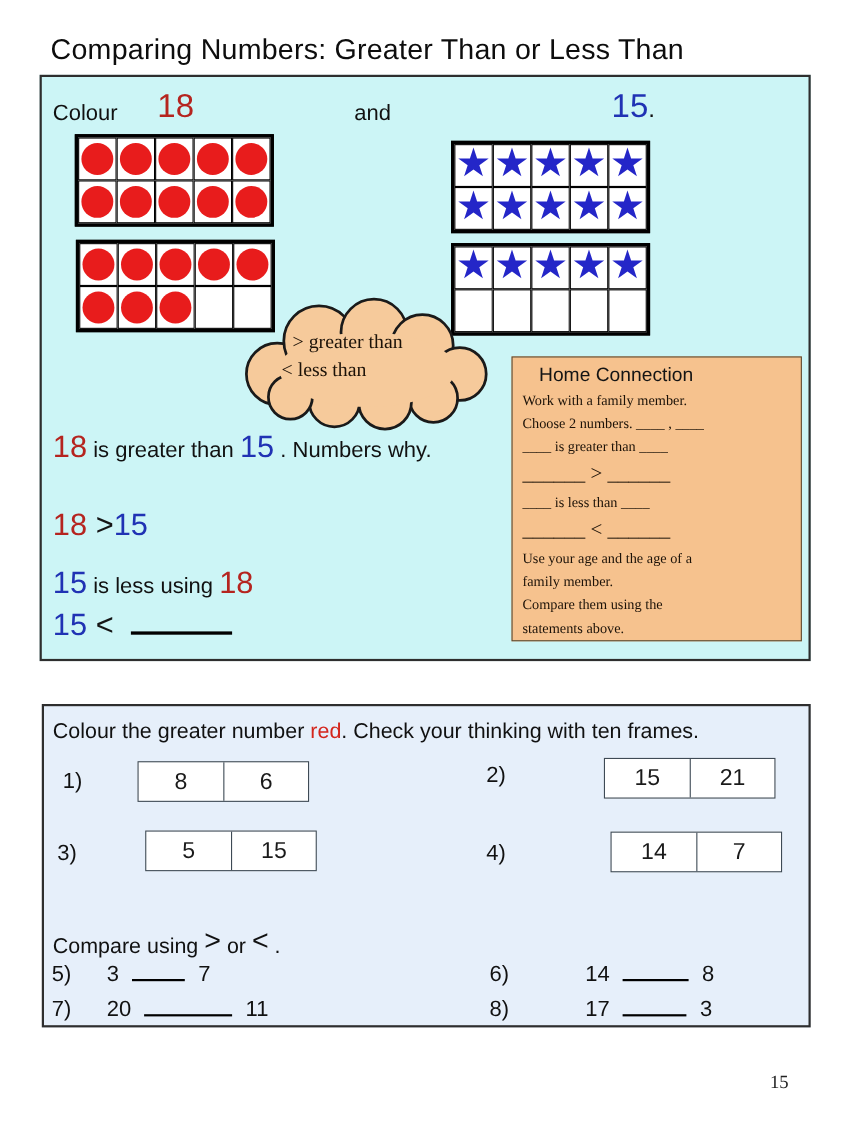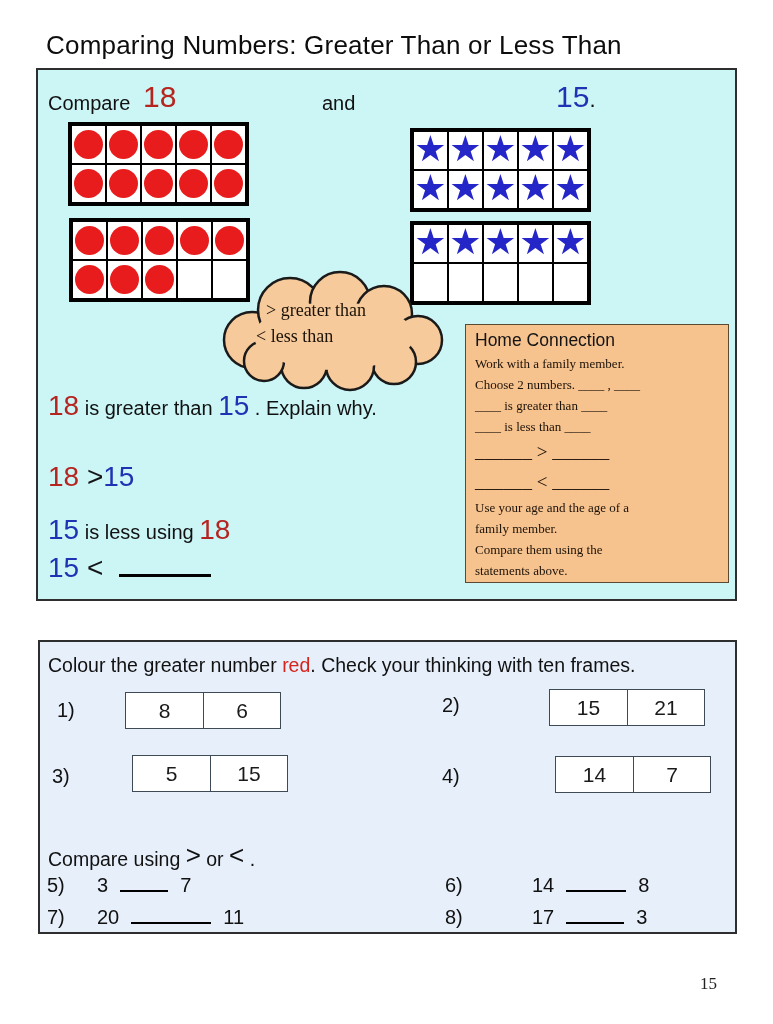--- a/index.html
+++ b/index.html
@@ -65,21 +65,21 @@
   .blank-long {
     display:inline-block; width:92px; height:24px; margin-left:16px;
     border-bottom:3px solid #000; vertical-align:baseline;
   }
 
   
   .home-box {
     left:427px; top:254px; width:264px; height:259px;
     background:var(--peach-bg,#f6c28e); border:1px solid #5a4a33; padding:5px 8px 0 9px;
   }
-  .hc-title { font-size:17.5px; color:#141414; margin-bottom:2px; }
+  .hc-title { font-size:17.5px; color:#141414; margin-bottom:2px;margin-left:15px; }
   .hc-line {
     font-family:"Liberation Serif","DejaVu Serif",serif; font-size:13px;
     line-height:21px; color:#1c1208; white-space:nowrap;
   }
   .hc-line.sym { font-size:19px; line-height:30px; }
 
   
   .practice-box {
     left:38px; top:640px; width:699px; height:294px;
     background:var(--practice-bg,#e6effa); border:2px solid #2e2e2e;
@@ -121,21 +121,21 @@
 </style>
 </head>
 <body>
 
 <div class="page">
 
   <div class="abs title">Comparing Numbers: Greater Than or Less Than</div>
 
   <div class="abs main-box">
 
-    <span class="abs cmp-prompt">Compare</span>
+    <span class="abs cmp-prompt">Colour</span>
     <span class="abs cmp-n1">18</span>
     <span class="abs cmp-and">and</span>
     <span class="abs cmp-n2"><span>15</span><span class="cmp-period">.</span></span>
 
     <div class="tenframe tf1">
         <div class="tf-cell">
           <span class="dot"></span>
         </div>
         <div class="tf-cell">
           <span class="dot"></span>
@@ -261,42 +261,42 @@
           <circle cx="94" cy="97" r="23"></circle>
           <circle cx="54" cy="93" r="20"></circle>
         </g>
         <ellipse cx="124" cy="68" rx="80" ry="34" style="fill:var(--cloud-bg,#f6ca9b); stroke:none;"></ellipse>
       </svg>
       <span class="cloud-text cloud-l1">&gt; greater than</span>
       <span class="cloud-text cloud-l2">&lt; less than</span>
     </div>
 
     <div class="abs stmt s1">
-      <span class="big-red">18</span><span class="mid"> is greater than </span><span class="big-blue">15</span><span class="mid"> . Explain why.</span>
+      <span class="big-red">18</span><span class="mid"> is greater than </span><span class="big-blue">15</span><span class="mid"> . Numbers why.</span>
     </div>
 
     <div class="abs stmt s2">
       <span class="big-red">18</span><span class="op"> &gt;</span><span class="big-blue">15</span>
     </div>
 
     <div class="abs stmt s3">
       <span class="big-blue">15</span><span class="mid"> is less using </span><span class="big-red">18</span>
     </div>
 
     <div class="abs stmt s4">
       <span class="big-blue">15</span><span class="op"> &lt;</span><span class="blank-long"></span>
     </div>
 
     <div class="abs home-box">
       <div class="hc-title">Home Connection</div>
       <div class="hc-line">Work with a family member.</div>
       <div class="hc-line">Choose 2 numbers.  ____ , ____</div>
       <div class="hc-line">____ is greater than ____</div>
+      <div class="hc-line sym">______ &gt; ______</div>
       <div class="hc-line">____ is less than ____</div>
-      <div class="hc-line sym">______ &gt; ______</div>
       <div class="hc-line sym">______ &lt; ______</div>
       <div class="hc-line">Use your age and the age of a</div>
       <div class="hc-line">family member.</div>
       <div class="hc-line">Compare them using the</div>
       <div class="hc-line">statements above.</div>
     </div>
   </div>
 
   <div class="abs practice-box">
 

